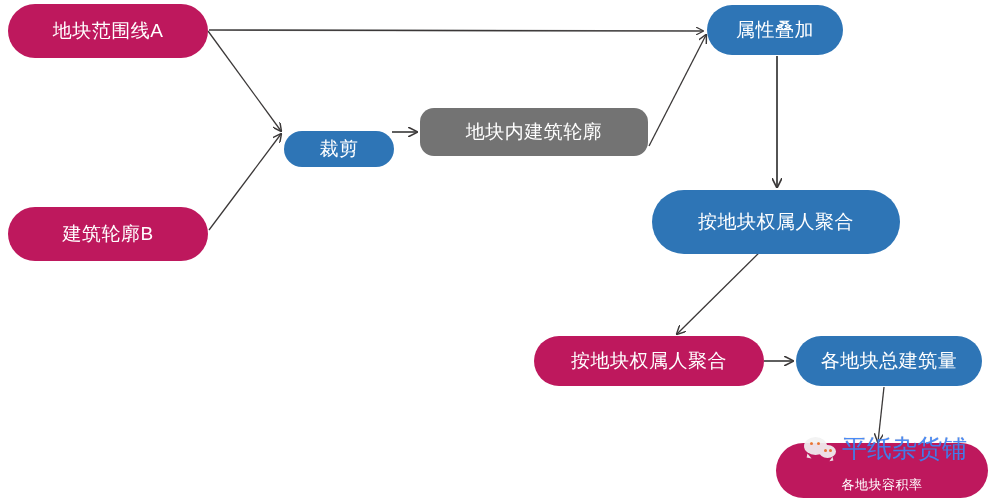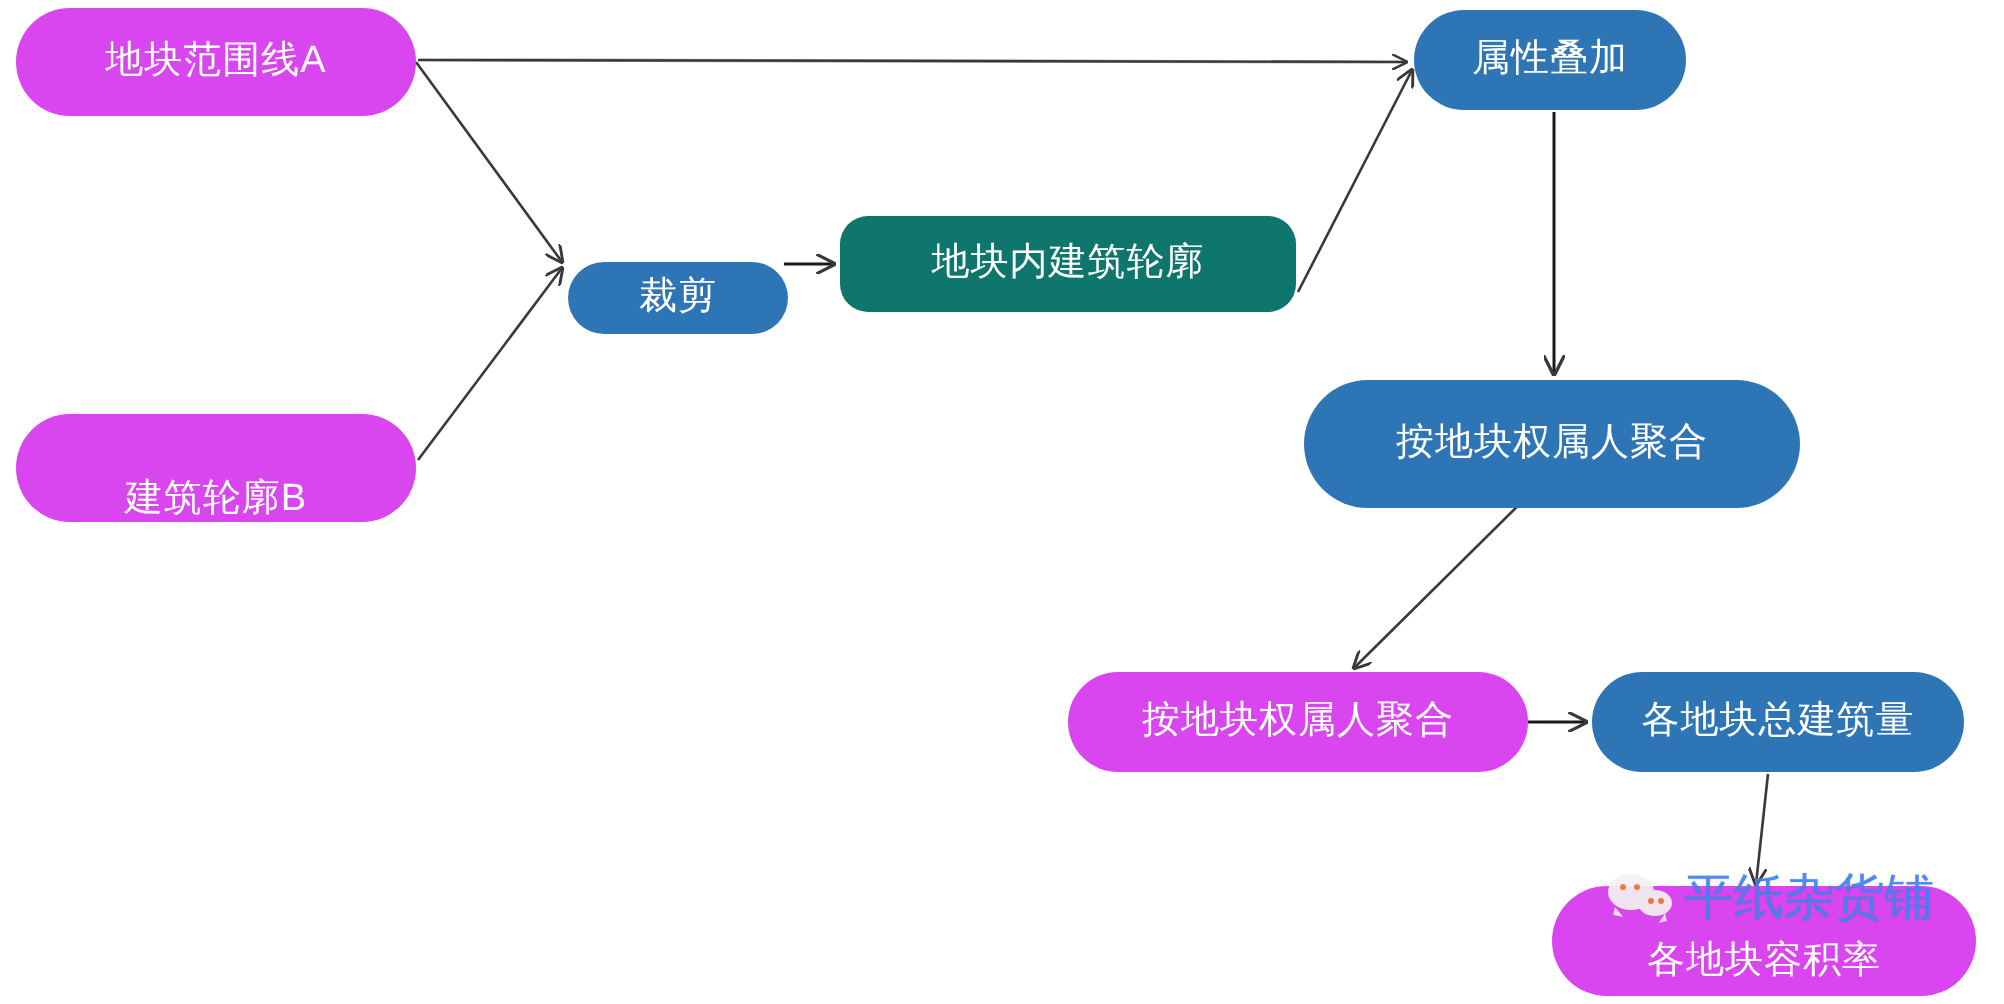--- a/index.html
+++ b/index.html
@@ -32,23 +32,23 @@
     align-items: center;
     justify-content: center;
     box-sizing: border-box;
     color: #ffffff;
     text-align: center;
     line-height: 1.1;
     white-space: nowrap;
     letter-spacing: 0.5px;
     z-index: 3;
   }
-  .node.orange { background: #d946ef; }
+  .node.orange { background: #be185d; }
   .node.blue   { background: #2E75B6; text-align: right; }
-  .node.gray   { background: #0f766e; text-align: center; }
+  .node.gray   { background: #737373; text-align: center; }
   .node.pill   { border-radius: 999px; }
   .node.rrect  { border-radius: 14px; }
 
   
   .watermark {
     position: absolute;
     z-index: 6;
     display: flex;
     align-items: center;
     pointer-events: none;
@@ -139,21 +139,21 @@
 
     <line x1="764" y1="361" x2="793" y2="361" stroke="#1a1a1a" stroke-width="1.4" marker-end="url(#arrow)"></line>
 
     <line x1="884" y1="387" x2="878" y2="442" stroke="#3B3838" stroke-width="1.3" marker-end="url(#arrow)"></line>
   </svg>
 
   <div class="node orange pill" style="left:8px;top:4px;width:200px;height:54px;font-size:19px;">
     <span>地块范围线A</span>
   </div>
 
-  <div class="node orange pill" style="left:8px;top:207px;width:200px;height:54px;font-size:19px;align-items:flex-end;">
+  <div class="node orange pill" style="left:8px;top:207px;width:200px;height:54px;font-size:19px;">
     <span>建筑轮廓B</span>
   </div>
 
   <div class="node blue pill" style="left:284px;top:107px;width:110px;height:36px;font-size:19px;margin-top:24px;">
     <span>裁剪</span>
   </div>
 
   <div class="node gray rrect" style="left:420px;top:108px;width:228px;height:48px;font-size:19px;">
     <span>地块内建筑轮廓</span>
   </div>
@@ -167,21 +167,21 @@
   </div>
 
   <div class="node orange pill" style="left:534px;top:336px;width:230px;height:50px;font-size:19px;">
     <span>按地块权属人聚合</span>
   </div>
 
   <div class="node blue pill" style="left:796px;top:336px;width:186px;height:50px;font-size:19px;">
     <span>各地块总建筑量</span>
   </div>
 
-  <div class="node orange pill" style="left:776px;top:443px;width:212px;height:55px;font-size:19px;align-items:flex-end;padding-bottom:6px;">
+  <div class="node orange pill" style="left:776px;top:443px;width:212px;height:55px;font-size:13px;align-items:flex-end;padding-bottom:6px;">
     <span>各地块容积率</span>
   </div>
 
   <div class="watermark" style="left:804px;top:432px;">
     <span class="wm-logo">
       <span class="bubble b-big"></span>
       <span class="bubble b-small"></span>
       <span class="eye e1"></span>
       <span class="eye e2"></span>
       <span class="eye e3"></span>

